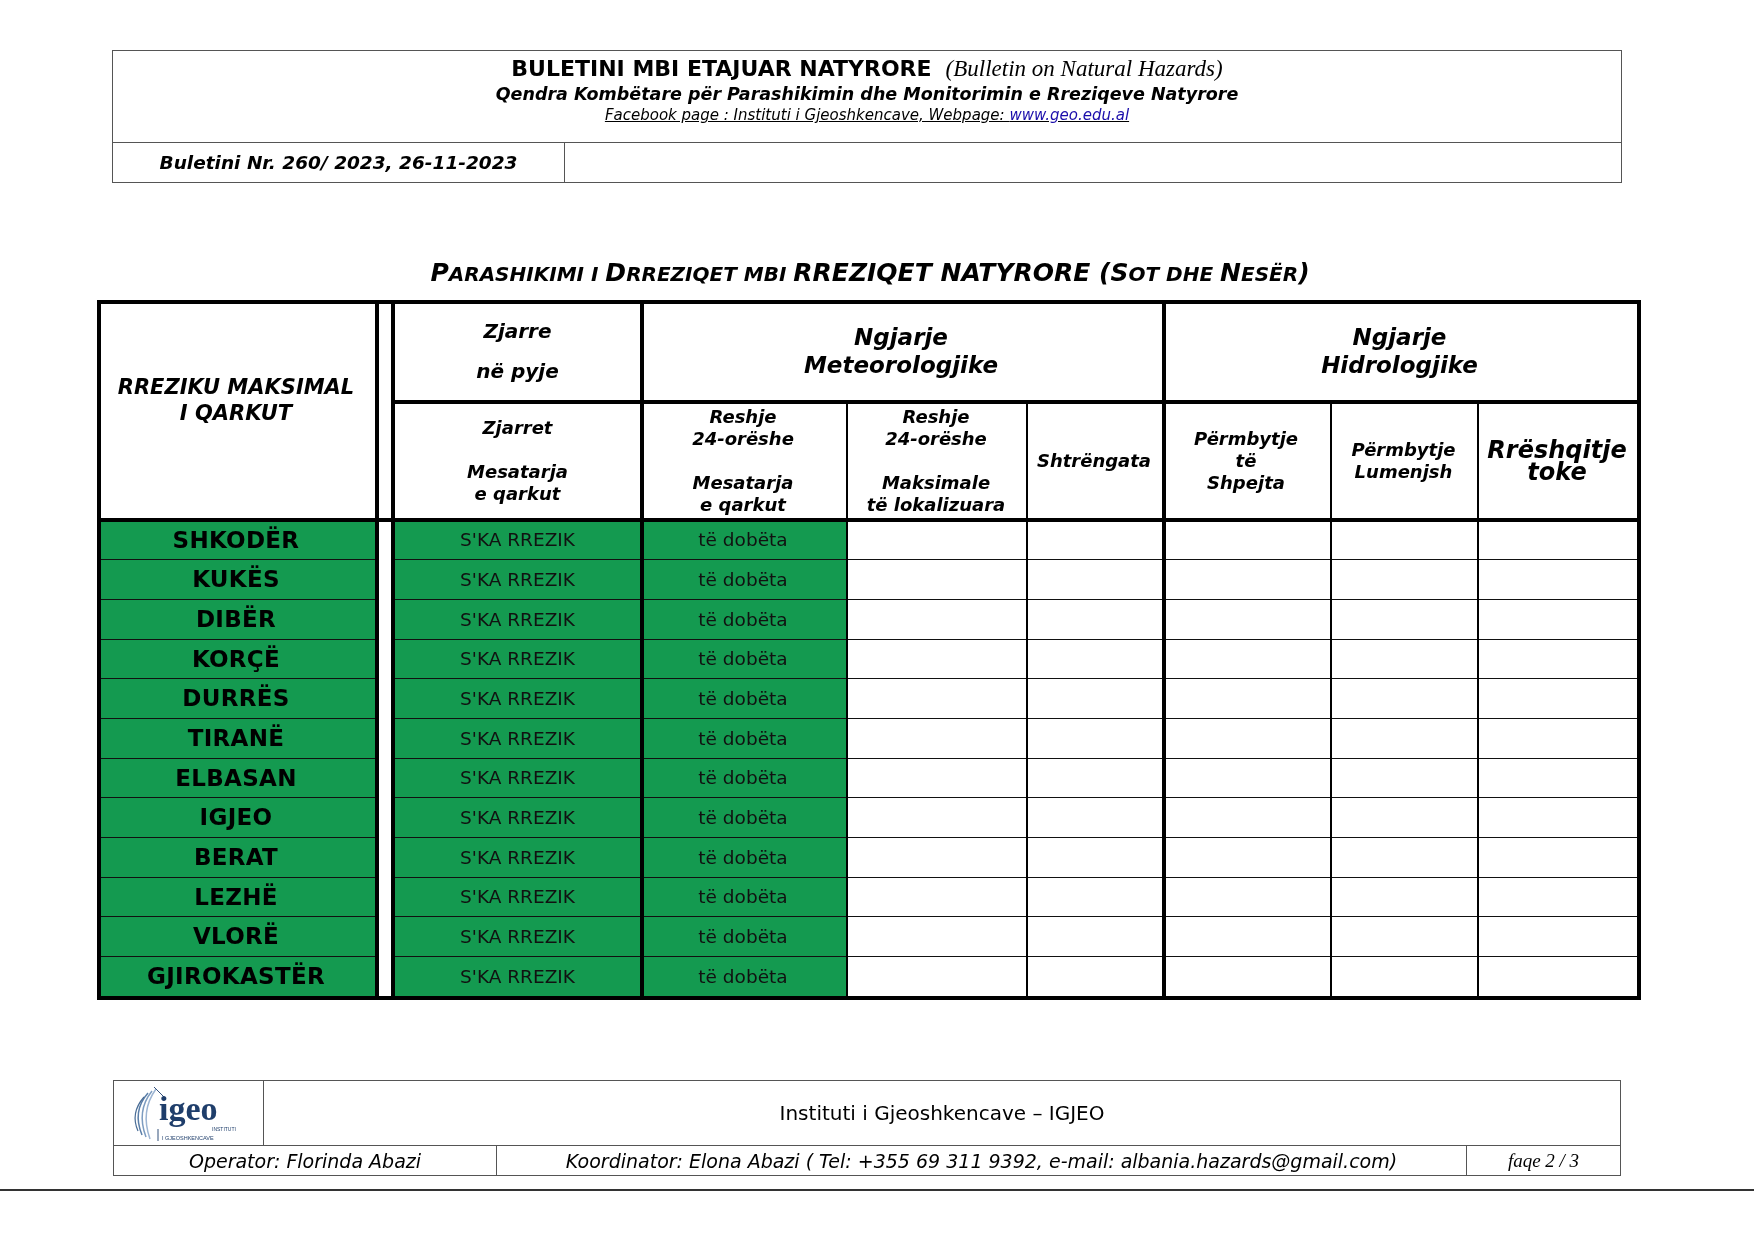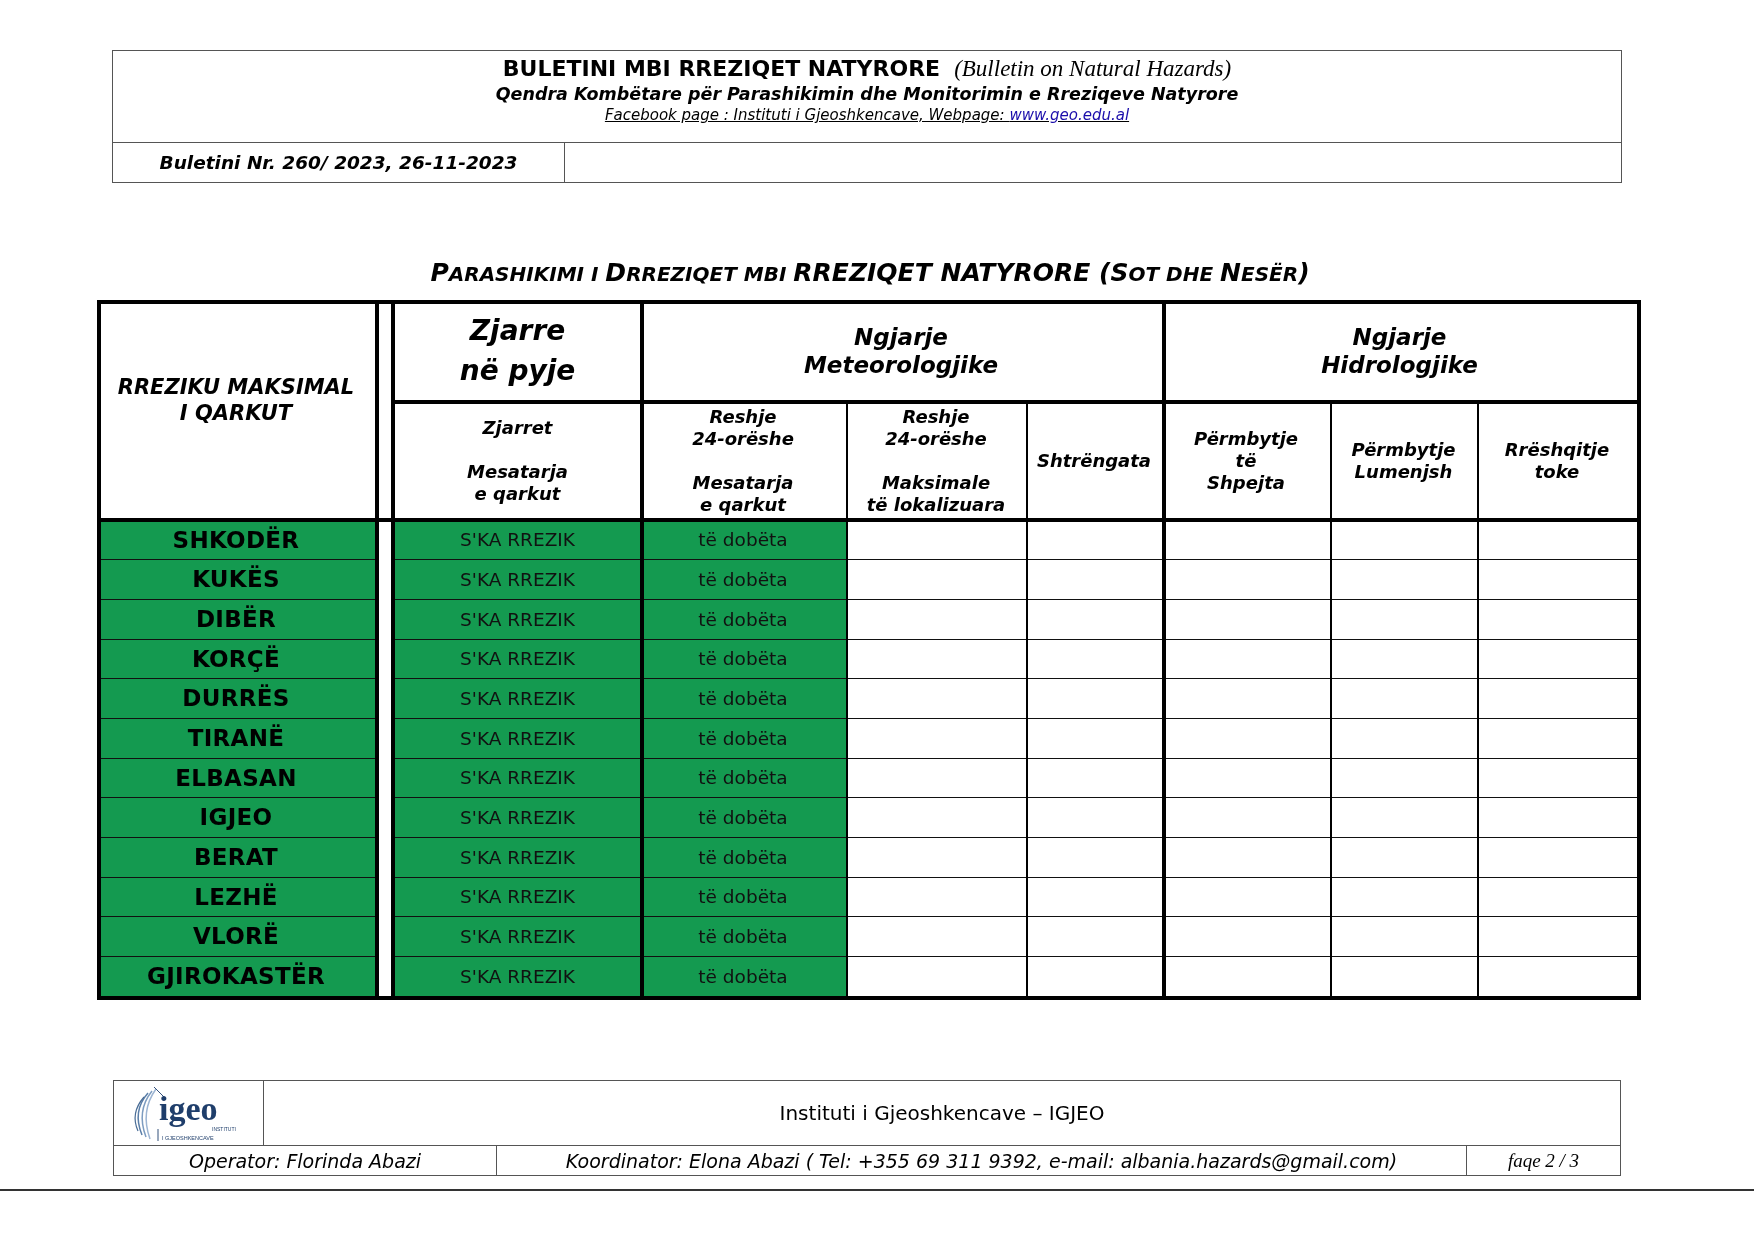--- a/index.html
+++ b/index.html
@@ -43,40 +43,40 @@
   .page-rule { position: absolute; left: 0; top: 1189px; width: 1754px; height: 2px; background: #333; }
 
   .logo-svg { position: absolute; left: 14px; top: 4px; }
 </style>
 </head>
 <body>
 
 <div class="hdr-box">
   <div class="hdr-top">
     <div class="hdr-title">
-      <span>BULETINI MBI RREZIQET NATYRORE</span><span class="en">(Bulletin on Natural Hazards)</span>
+      <span>BULETINI MBI ETAJUAR NATYRORE</span><span class="en">(Bulletin on Natural Hazards)</span>
     </div>
     <div class="hdr-sub">Qendra Kombëtare për Parashikimin dhe Monitorimin e Rreziqeve Natyrore</div>
     <div class="hdr-links">
       <span>Facebook page : Instituti i Gjeoshkencave, Webpage: </span><a>www.geo.edu.al</a>
     </div>
   </div>
   <div class="hdr-bottom">
     <div class="hdr-nr">Buletini Nr. 260/ 2023, 26-11-2023</div>
   </div>
 </div>
 
 <div class="sec-title">
   <span>P</span><span class="sc">ARASHIKIMI I </span><span>D</span><span class="sc">RREZIQET MBI </span><span>RREZIQET NATYRORE (</span><span>S</span><span class="sc">OT DHE </span><span>N</span><span class="sc">ESËR</span><span>)</span>
 </div>
 
 <div class="grid" id="grid">
     <div class="cell h-it" style="left:0px;top:0px;width:278px;height:220px;white-space:pre-line;font-size:21px;line-height:26px;padding-bottom:20px;">RREZIKU MAKSIMAL
 I  QARKUT</div>
-    <div class="cell h-it" style="left:298px;top:0px;width:245px;height:102px;white-space:pre-line;font-size:28px;line-height:40px;">Zjarre
+    <div class="cell h-it" style="left:298px;top:0px;width:245px;height:102px;white-space:pre-line;font-size:20px;line-height:40px;">Zjarre
 në pyje</div>
     <div class="cell h-it" style="left:543px;top:0px;width:522px;height:102px;white-space:pre-line;font-size:23px;line-height:28px;">Ngjarje
 Meteorologjike</div>
     <div class="cell h-it" style="left:1065px;top:0px;width:475px;height:102px;white-space:pre-line;font-size:23px;line-height:28px;">Ngjarje
 Hidrologjike</div>
     <div class="cell h-it" style="left:298px;top:102px;width:245px;height:118px;white-space:pre-line;font-size:18px;line-height:22px;">Zjarret
 
 Mesatarja
 e qarkut</div>
     <div class="cell h-it" style="left:543px;top:102px;width:206px;height:118px;white-space:pre-line;font-size:18px;line-height:22px;">Reshje
@@ -88,21 +88,21 @@
 24-orëshe
 
 Maksimale
 të lokalizuara</div>
     <div class="cell h-it" style="left:929px;top:102px;width:136px;height:118px;white-space:pre-line;font-size:18px;line-height:22px;">Shtrëngata</div>
     <div class="cell h-it" style="left:1065px;top:102px;width:168px;height:118px;white-space:pre-line;font-size:18px;line-height:22px;">Përmbytje
 të
 Shpejta</div>
     <div class="cell h-it" style="left:1233px;top:102px;width:147px;height:118px;white-space:pre-line;font-size:18px;line-height:22px;">Përmbytje
 Lumenjsh</div>
-    <div class="cell h-it" style="left:1380px;top:102px;width:160px;height:118px;white-space:pre-line;font-size:18px;line-height:22px;">Rrëshqitje
+    <div class="cell h-it" style="left:1380px;top:102px;width:160px;height:118px;white-space:pre-line;font-size:24px;line-height:22px;">Rrëshqitje
 toke</div>
     <div class="green" style="position:absolute;left:0px;top:220px;width:278px;height:476px"></div>
     <div class="green" style="position:absolute;left:298px;top:220px;width:451px;height:476px"></div>
     <div class="cell region" style="left:0px;top:220px;width:278px;height:39.666666666666664px;white-space:pre-line;">SHKODËR</div>
     <div class="cell val" style="left:298px;top:220px;width:245px;height:39.666666666666664px;white-space:pre-line;">S'KA RREZIK</div>
     <div class="cell val" style="left:543px;top:220px;width:206px;height:39.666666666666664px;white-space:pre-line;">të dobëta</div>
     <div class="cell val" style="left:749px;top:220px;width:180px;height:39.666666666666664px;white-space:pre-line;"></div>
     <div class="cell val" style="left:929px;top:220px;width:136px;height:39.666666666666664px;white-space:pre-line;"></div>
     <div class="cell val" style="left:1065px;top:220px;width:168px;height:39.666666666666664px;white-space:pre-line;"></div>
     <div class="cell val" style="left:1233px;top:220px;width:147px;height:39.666666666666664px;white-space:pre-line;"></div>

